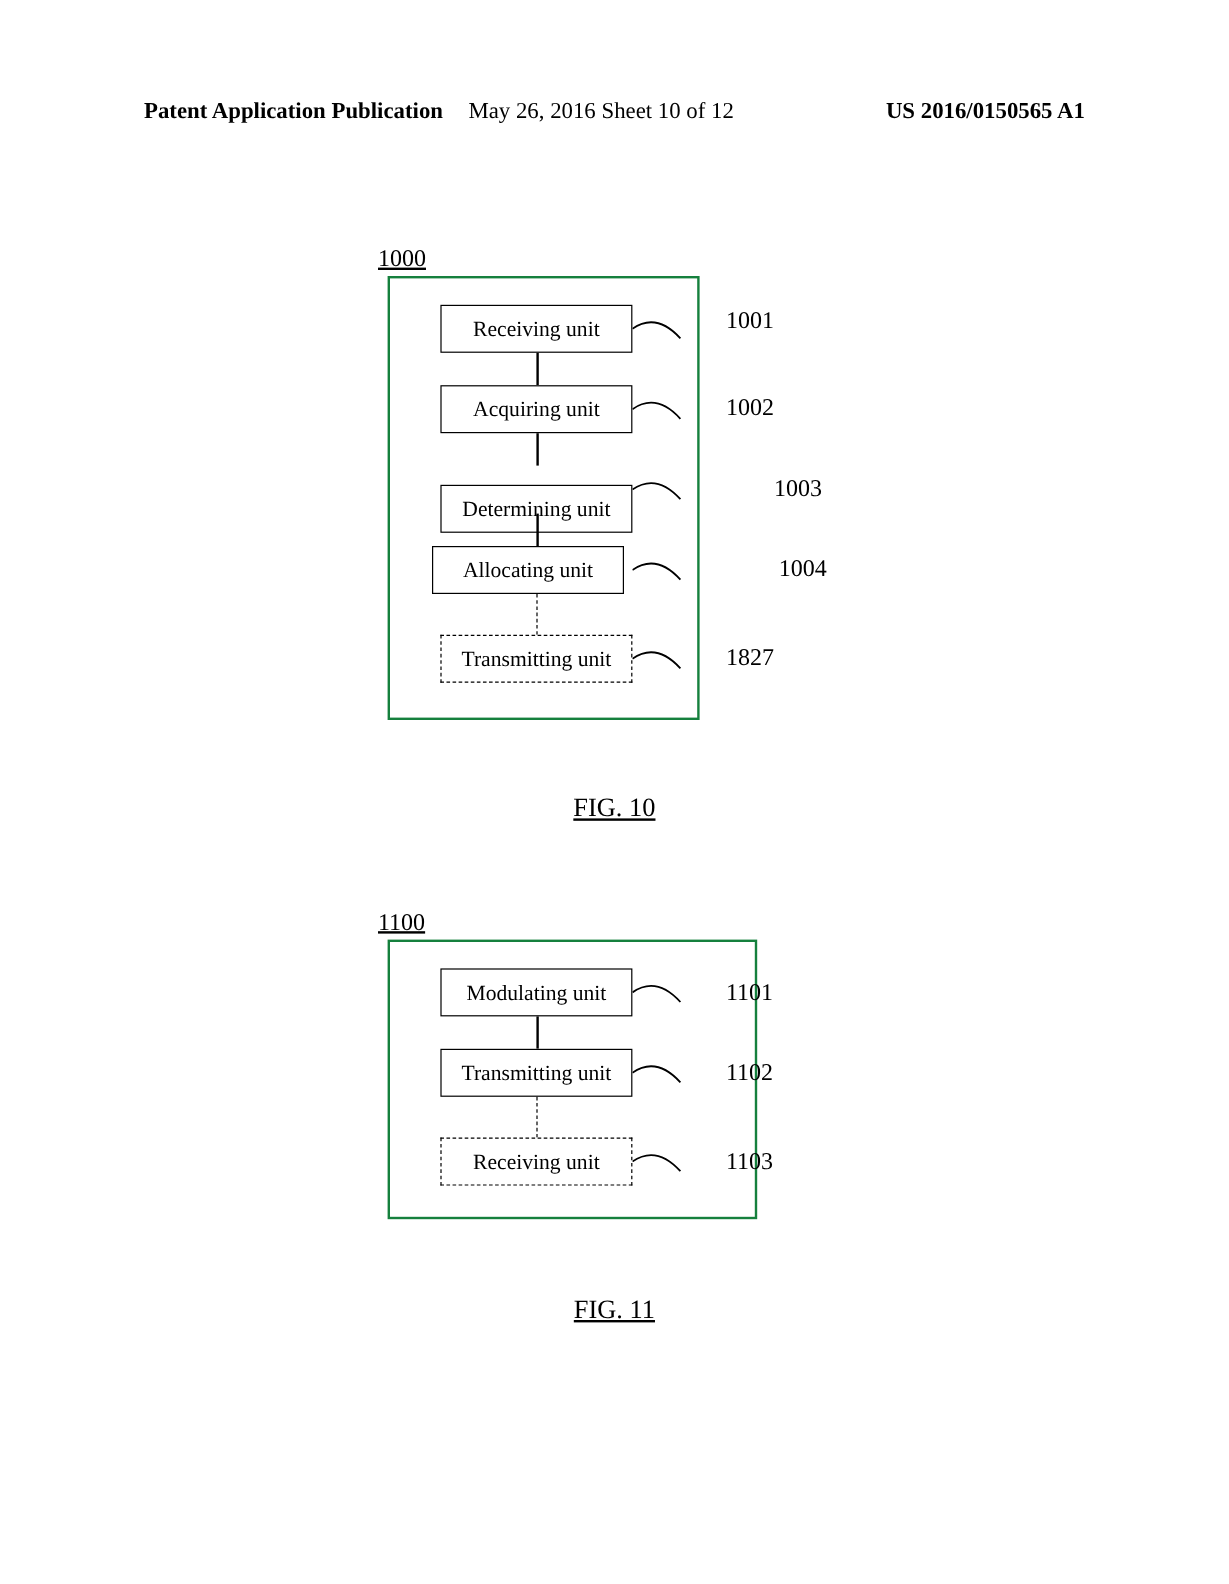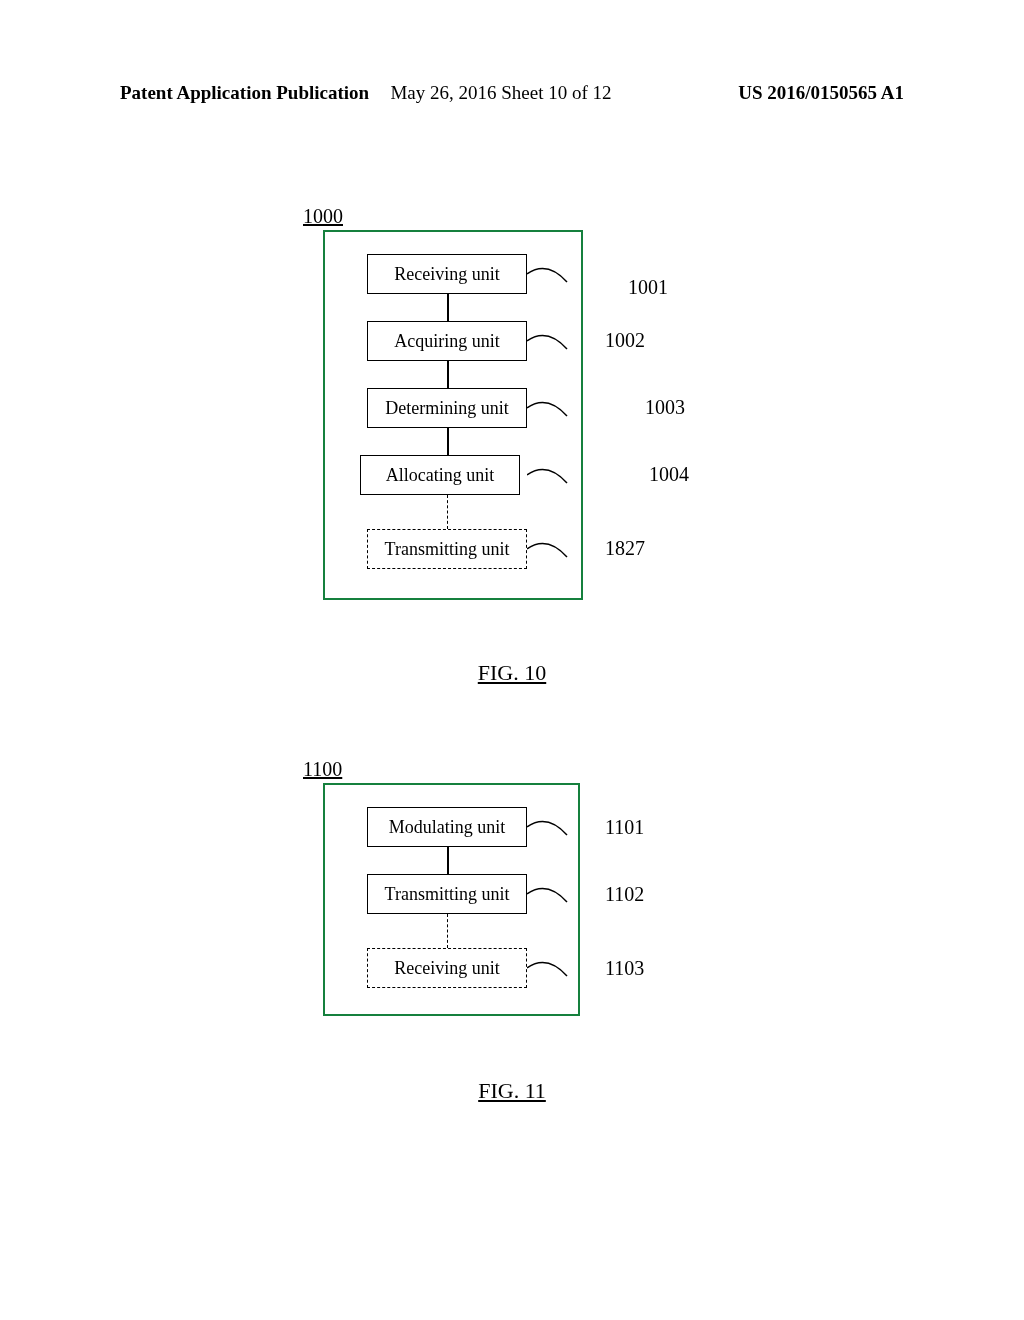--- a/index.html
+++ b/index.html
@@ -32,20 +32,21 @@
       left: 50%;
       transform: translateX(-55%);
     }
     .header-right {
       font-weight: bold;
     }
     .diagram-number {
       position: absolute;
       font-size: 20px;
       text-decoration: underline;
+      margin-left: 12px;
     }
     .diagram-1000-num {
       top: 205px;
       left: 303px;
     }
     .diagram-1100-num {
       top: 758px;
       left: 303px;
     }
     .outer-box {
@@ -54,21 +55,21 @@
     }
     .box-1000 {
       top: 230px;
       left: 323px;
       width: 260px;
       height: 370px;
     }
     .box-1100 {
       top: 783px;
       left: 323px;
-      width: 257px;
+      width: 308px;
       height: 233px;
     }
     .unit-box {
       position: absolute;
       border: 1.5px solid black;
       width: 160px;
       height: 40px;
       display: flex;
       align-items: center;
       justify-content: center;
@@ -125,21 +126,21 @@
   <div class="unit-box" style="top:22px; left:42px;">
     <span>Receiving unit</span>
   </div>
   <div class="connector-solid" style="top:62px; left:122px; height:27px;"></div>
 
   <div class="unit-box" style="top:89px; left:42px;">
     <span>Acquiring unit</span>
   </div>
   <div class="connector-solid" style="top:129px; left:122px; height:27px;"></div>
 
-  <div class="unit-box" style="top:156px; left:42px;">
+  <div class="unit-box" style="top:172px; left:42px;">
     <span>Determining unit</span>
   </div>
   <div class="connector-solid" style="top:196px; left:122px; height:27px;"></div>
 
   <div class="unit-box" style="top:223px; left:35px;">
     <span>Allocating unit</span>
   </div>
   <div class="connector-dashed" style="top:263px; left:122px; height:34px;"></div>
 
   <div class="unit-box dashed" style="top:297px; left:42px;">
@@ -156,21 +157,21 @@
     <path d="M 0 12 Q 20 -2 40 20" stroke="black" stroke-width="1.5" fill="none"></path>
   </svg>
   <svg class="ref-line" style="top:231px; left:202px;" width="44" height="28">
     <path d="M 0 12 Q 20 -2 40 20" stroke="black" stroke-width="1.5" fill="none"></path>
   </svg>
   <svg class="ref-line" style="top:305px; left:202px;" width="44" height="28">
     <path d="M 0 12 Q 20 -2 40 20" stroke="black" stroke-width="1.5" fill="none"></path>
   </svg>
 </div>
 
-<div class="ref-number" style="top:276px; left:605px;margin-left:23px;">1001</div>
+<div class="ref-number" style="top:256px; left:605px;">1001</div>
 <div class="ref-number" style="top:329px; left:605px;">1002</div>
 <div class="ref-number" style="top:396px; left:605px;margin-left:40px;">1003</div>
 <div class="ref-number" style="top:463px; left:605px;margin-left:44px;">1004</div>
 <div class="ref-number" style="top:537px; left:605px;">1827</div>
 
 <div class="fig-label fig-10-label">FIG. 10</div>
 
 <div class="diagram-number diagram-1100-num">1100</div>
 
 <div class="outer-box box-1100">

